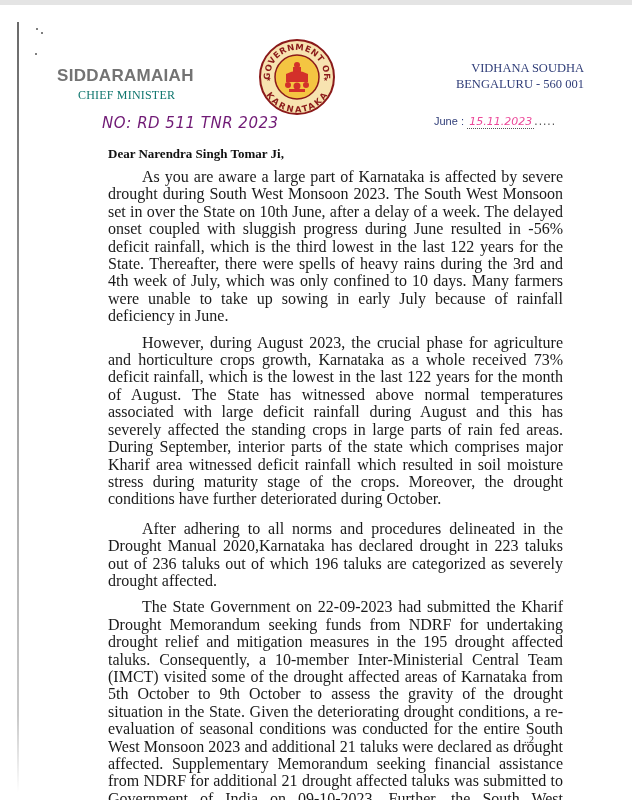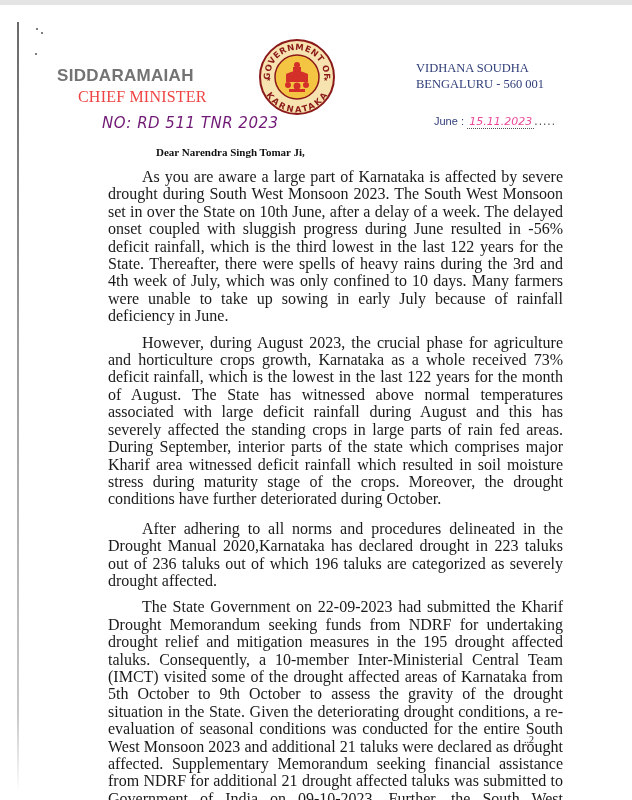--- a/index.html
+++ b/index.html
@@ -6,33 +6,33 @@
   body {
     width: 632px; height: 800px; background: #ffffff; position: relative; overflow: hidden;
     font-family: "Liberation Serif", "DejaVu Serif", serif; color: #1a1a1a;
   }
   .top-border { position: absolute; left: 0; top: 0; width: 632px; height: 5px; background: #e4e4e4; }
   .left-line { position: absolute; left: 17px; top: 22px; width: 2px; height: 770px;
     background: linear-gradient(#6a6a6a, #9a9a9a 40%, #c8c8c8 90%, #ffffff); }
   .speck { position: absolute; width: 2px; height: 2px; background: #555; border-radius: 50%; }
   .sender-name { position: absolute; left: 57px; top: 66px; font-family: "Liberation Sans", "DejaVu Sans", sans-serif;
     font-weight: bold; font-size: 17px; letter-spacing: 0.3px; color: #737373; }
-  .sender-title { position: absolute; left: 78px; top: 88px; font-size: 16px; color: #ef4444; letter-spacing: 0.2px; }
+  .sender-title { position: absolute; left: 78px; top: 88px; font-size: 12px; color: #0f766e; letter-spacing: 0.2px; }
   .emblem { position: absolute; left: 258px; top: 38px; width: 78px; height: 78px; }
-  .address { position: absolute; right: 386px; top: 60px; width: 200px; right: auto; left: 416px; 
+  .address { position: absolute; right: 386px; top: 60px; width: 200px; right: auto; left: 416px; text-align: right;
     font-size: 12.5px; color: #2f3d78; line-height: 16px; width: 168px; }
   .ref-no { position: absolute; left: 102px; top: 114px; font-family: "DejaVu Sans", sans-serif; font-size: 15px;
     font-style: italic; color: #701a75; letter-spacing: 0.5px; }
   .date-row { position: absolute; left: 434px; top: 114px; font-size: 12px; color: #2f3d78;
     font-family: "Liberation Sans", sans-serif; }
   .date-row .date-label { font-size: 11px; }
   .date-row .date-value { font-family: "DejaVu Sans", sans-serif; font-style: italic; font-size: 11px; color: #ec4899;
     border-bottom: 1px dotted #555; padding: 0 2px; }
   .date-row .date-dots { color: #555; letter-spacing: 1px; }
-  .salutation { position: absolute; left: 108px; top: 146px; font-weight: bold; font-size: 11px; color: #111; margin-left: 48px; }
+  .salutation { position: absolute; left: 108px; top: 146px; font-weight: bold; font-size: 13px; color: #111; }
   .body { position: absolute; left: 108px; top: 168px; width: 364px; width: 364px; }
   .para { font-size: 16px; line-height: 17.4px; text-align: justify; text-indent: 34px; margin: 0 0 9px 0; width: 364px; }
   .body { width: 364px; }
   .page-cont { position: absolute; left: 524px; top: 734px; font-size: 10px; color: #222; }
 </style>
 </head>
 <body>
 
 <div class="top-border"></div>
 <div class="left-line"></div>

